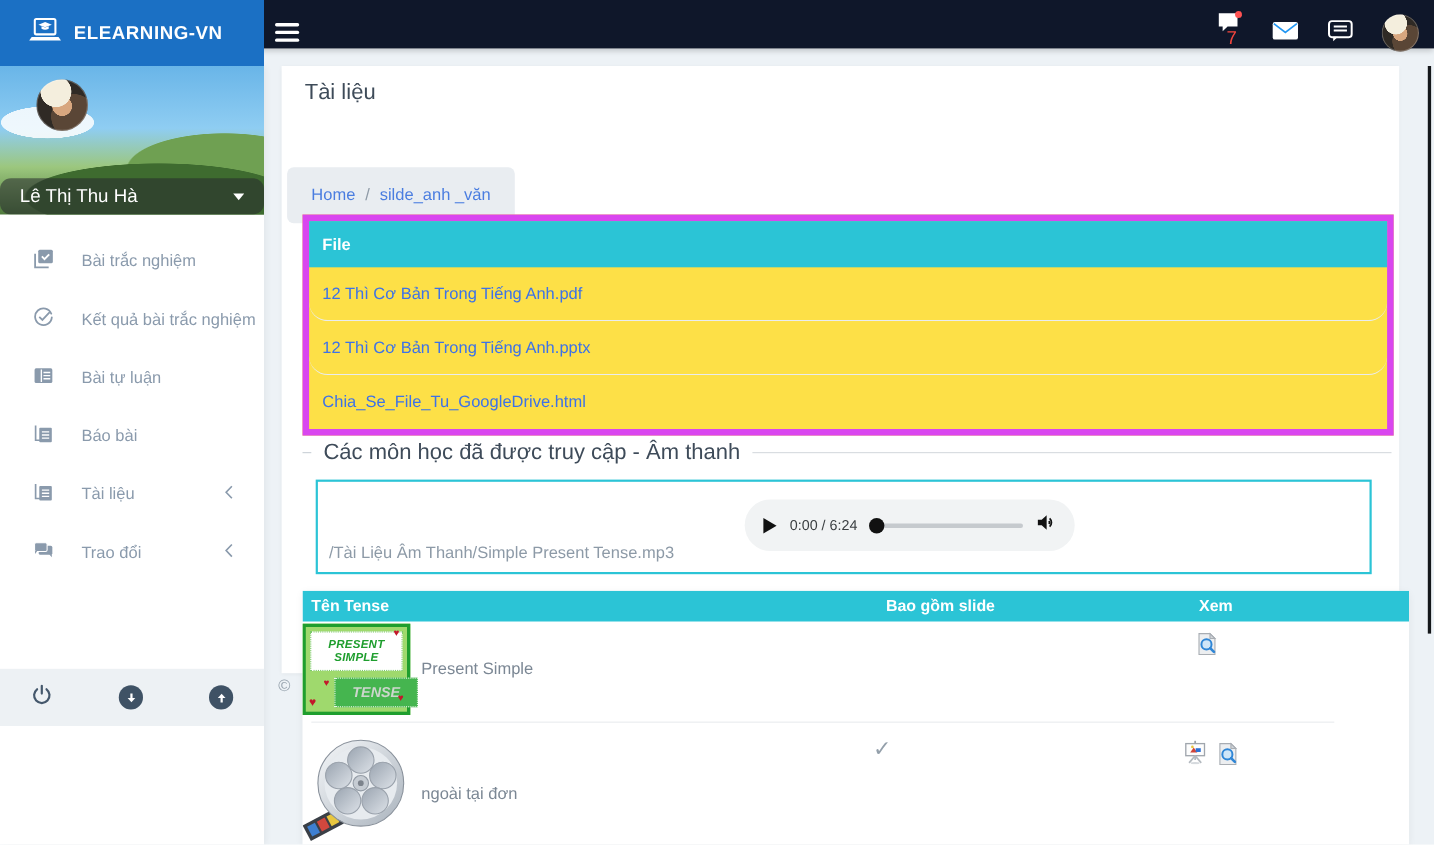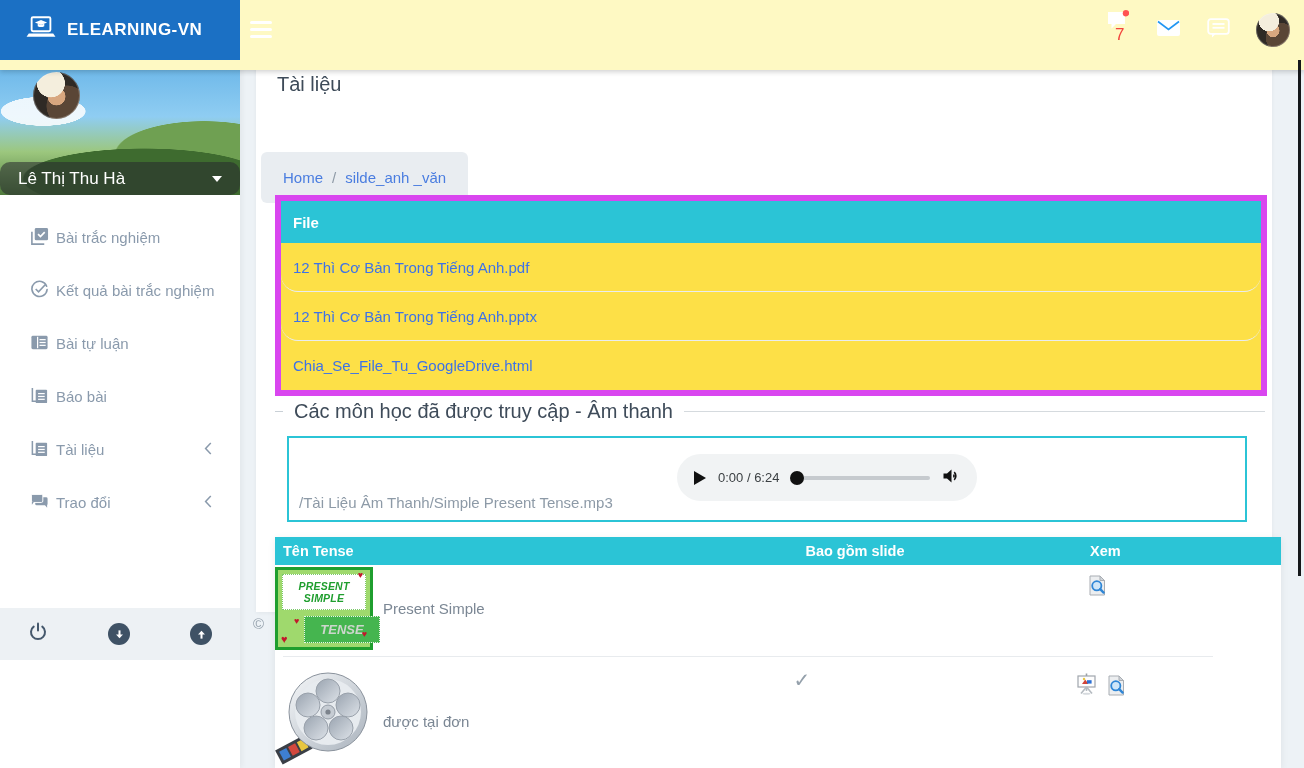--- a/index.html
+++ b/index.html
@@ -1,21 +1,21 @@
 <!DOCTYPE html>
 <html><head>
 <meta charset="utf-8">
 <style>
   * { margin:0; padding:0; box-sizing:border-box; }
   html,body { width:1304px; height:768px; overflow:hidden; }
   body { font-family:"Liberation Sans", sans-serif; }
   .screen { position:relative; width:1304px; height:768px; background:#edf2f6; overflow:hidden; }
 
   
-  .topbar { position:absolute; left:0; top:0; width:1304px; height:70px; background:#fef9c3; z-index:20; box-shadow:0 2px 5px rgba(0,0,0,.18); }
+  .topbar { position:absolute; left:0; top:0; width:1304px; height:44px; background:#0f172a; z-index:20; box-shadow:0 2px 5px rgba(0,0,0,.18); }
   .brand { position:absolute; left:0; top:0; width:240px; height:60px; background:#1b70c4; display:flex; align-items:center; gap:11px; padding-left:26px; color:#fff; font-size:17px; font-weight:bold; letter-spacing:.5px; cursor:pointer; }
   .hamburger { position:absolute; left:250px; top:21px; width:22px; height:17px; display:flex; flex-direction:column; justify-content:space-between; cursor:pointer; }
   .hamburger i { display:block; height:3px; background:#fff; border-radius:2px; }
   .topbar-right { position:absolute; right:14px; top:0; height:60px; display:flex; align-items:center; gap:26px; }
   .tb-icon { position:relative; cursor:pointer; }
   .badge-seven { position:absolute; left:9px; top:15px; color:#f2453d; font-size:17px; font-weight:400; }
   .avatar { border-radius:50%;
     background:
       radial-gradient(circle at 38% 24%, #f4eedd 0 30%, rgba(0,0,0,0) 31%),
       radial-gradient(circle at 50% 52%, #d8a77f 0 26%, rgba(0,0,0,0) 27%),
@@ -29,21 +29,21 @@
   .cover { position:relative; height:135px; overflow:hidden;
     background:
       radial-gradient(ellipse 70px 24px at 18% 38%, rgba(255,255,255,.85) 0 60%, rgba(255,255,255,0) 61%),
       radial-gradient(ellipse 200px 50px at 60% 88%, #3e6b2f 0 60%, rgba(0,0,0,0) 61%),
       radial-gradient(ellipse 160px 60px at 85% 70%, #6fa052 0 55%, rgba(0,0,0,0) 56%),
       linear-gradient(180deg, #69b5e8 0%, #8fcdf2 42%, #9cc77e 68%, #4f7a3c 100%); }
   .avatar-lg { position:absolute; left:33px; top:12px; width:47px; height:47px; }
   .name-bar { position:absolute; left:0; right:0; bottom:0; height:33px; background:rgba(38,40,46,.55); display:flex; align-items:center; padding:0 18px; color:#fff; font-size:17px; cursor:pointer;border-radius:10px; }
   .caret-down { margin-left:auto; width:0; height:0; border-left:5px solid transparent; border-right:5px solid transparent; border-top:6px solid #fff; }
   .menu { padding-top:16px; }
-  .menu-item { height:53px; display:flex; align-items:center; gap:7px; padding-left:30px; color:#8a9aac; font-size:15px; cursor:pointer; }
+  .menu-item { height:53px; display:flex; align-items:center; gap:25px; padding-left:30px; color:#8a9aac; font-size:15px; cursor:pointer; }
   .menu-item svg { flex:none; }
   .chev { margin-left:auto; margin-right:28px; }
   .sidebar-footer { position:absolute; left:0; top:548px; width:240px; height:52px; background:#edf1f4; display:flex; align-items:center; justify-content:space-between; padding:0 28px; }
   .round-btn { width:22px; height:22px; border-radius:50%; background:#3f5265; display:flex; align-items:center; justify-content:center; cursor:pointer; }
 
   
   .main { position:absolute; left:240px; top:60px; width:1064px; height:708px; }
   .card { position:absolute; left:16px; top:0; width:1016px; height:552px; background:#fff; box-shadow:0 1px 4px rgba(0,0,0,.05); }
   .page-title { position:absolute; left:21px; top:13px; font-size:20px; color:#3e4b59; }
   .breadcrumb { position:absolute; left:5px; top:50px; background:#e9edf1; border-radius:6px; padding:17px 22px; display:inline-flex; gap:9px; font-size:15px;margin-top:42px; }
@@ -336,21 +336,21 @@
           <circle cx="53" cy="46" r="33" fill="#e7ebef"></circle>
           <circle cx="53" cy="25" r="12" fill="url(#hole)" stroke="#99a1ab" stroke-width="1"></circle>
           <circle cx="73" cy="39" r="12" fill="url(#hole)" stroke="#99a1ab" stroke-width="1"></circle>
           <circle cx="66" cy="62" r="12" fill="url(#hole)" stroke="#99a1ab" stroke-width="1"></circle>
           <circle cx="41" cy="62" r="12" fill="url(#hole)" stroke="#99a1ab" stroke-width="1"></circle>
           <circle cx="33" cy="39" r="12" fill="url(#hole)" stroke="#99a1ab" stroke-width="1"></circle>
           <circle cx="53" cy="46" r="7" fill="#c6ccd3" stroke="#949ca6" stroke-width="1"></circle>
           <circle cx="53" cy="46" r="2.6" fill="#7c838c"></circle>
         </svg>
       </span>
-      <div class="v-name" style="left:108px; top:176px;">được tại đơn</div>
+      <div class="v-name" style="left:108px; top:176px;">ngoài tại đơn</div>
       <div class="v-check">✓</div>
       <span class="row-icon ri-pres">
         <svg width="23" height="22" viewBox="0 0 23 22">
           <line x1="11.5" y1="0.5" x2="11.5" y2="3" stroke="#9aa0a6" stroke-width="1.6"></line>
           <rect x="3" y="3" width="17" height="11" fill="#fdfdfd" stroke="#a0a6ad" stroke-width="1.2"></rect>
           <path d="M7 11 l3.2 -4.5 L13.5 11 z" fill="#d04338"></path>
           <rect x="12" y="7.2" width="4.6" height="3.4" fill="#2b6fd4"></rect>
           <circle cx="9" cy="6" r="1.2" fill="#e8c63f"></circle>
           <line x1="11.5" y1="14" x2="6" y2="20.5" stroke="#b4bac0" stroke-width="1.6"></line>
           <line x1="11.5" y1="14" x2="17" y2="20.5" stroke="#b4bac0" stroke-width="1.6"></line>

